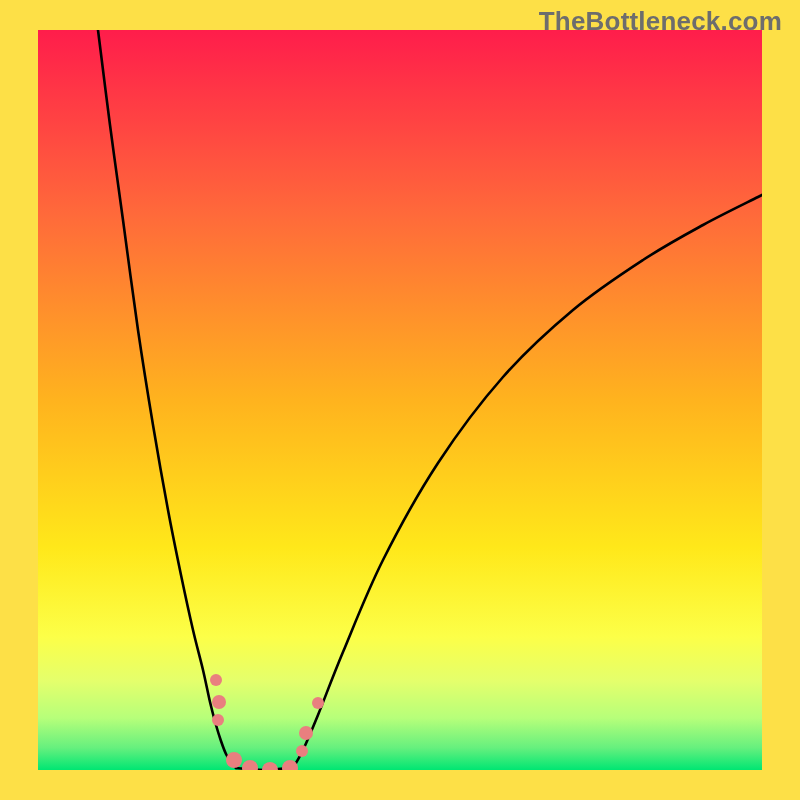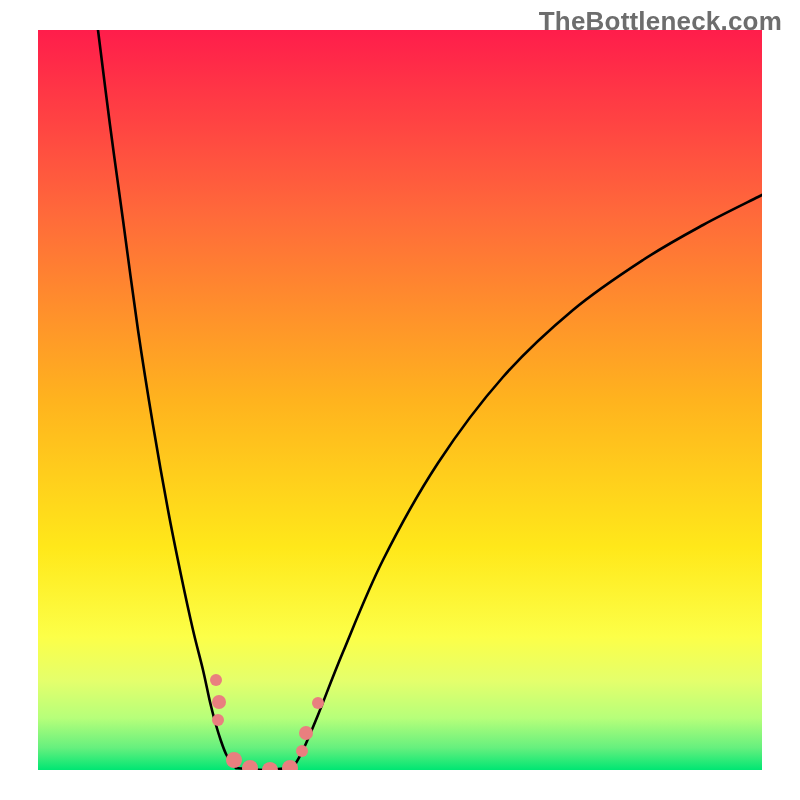--- a/index.html
+++ b/index.html
@@ -9,21 +9,21 @@
     height: 800px;
     background: #000;
     overflow: hidden;
   }
   .frame {
     position: absolute;
     left: 0;
     top: 0;
     width: 800px;
     height: 800px;
-    background: #ffffff;
+    background: #fde047;
   }
   .plot {
     position: absolute;
     left: 38px;
     top: 30px;
     width: 724px;
     height: 740px;
   }
   .gradient {
     position: absolute;

